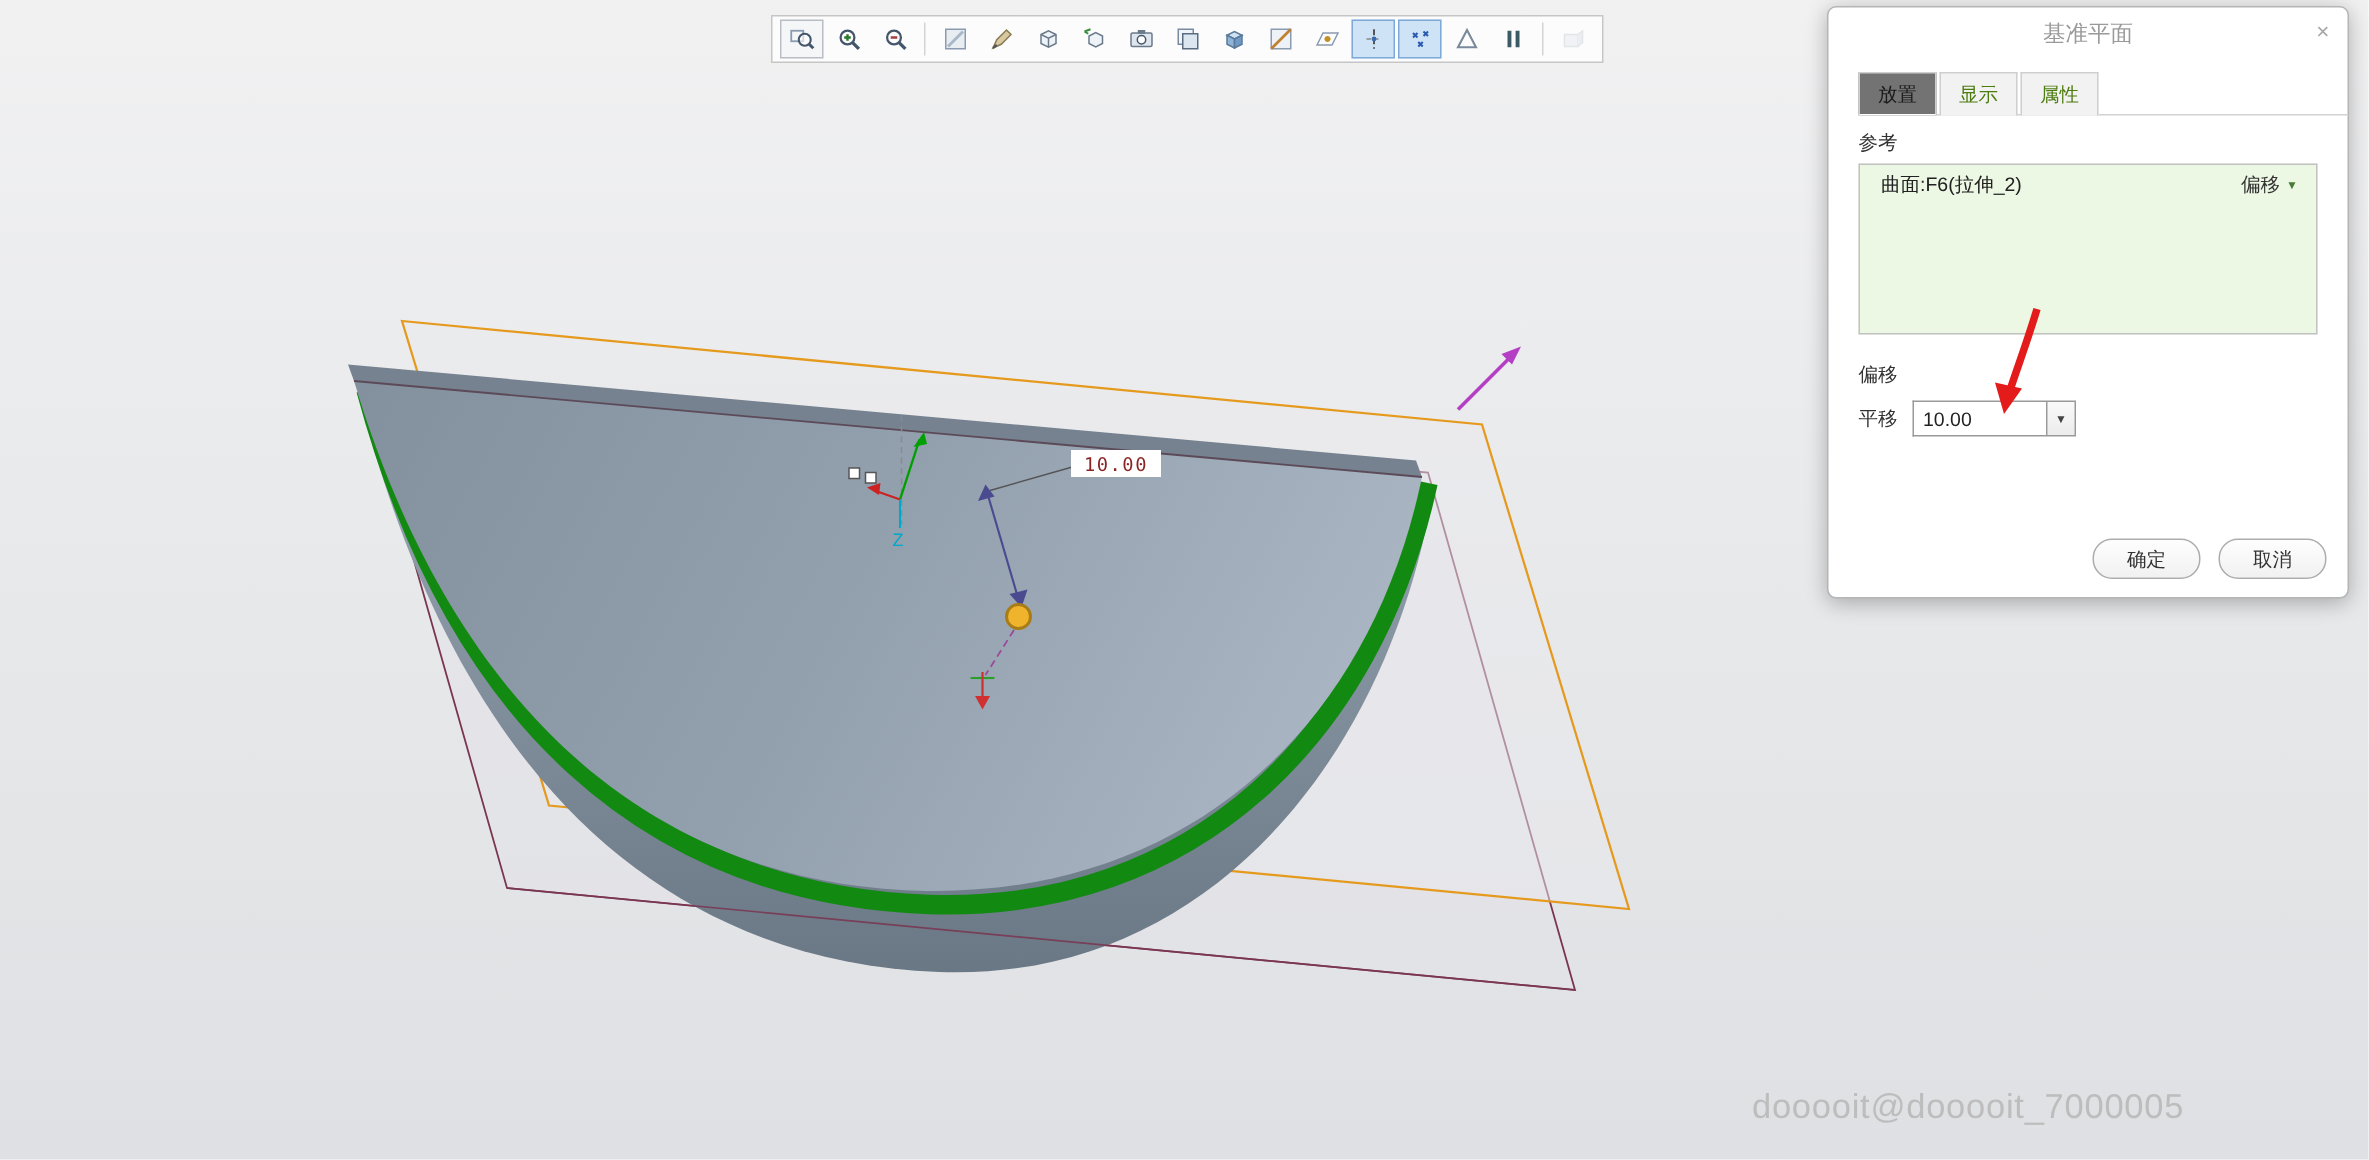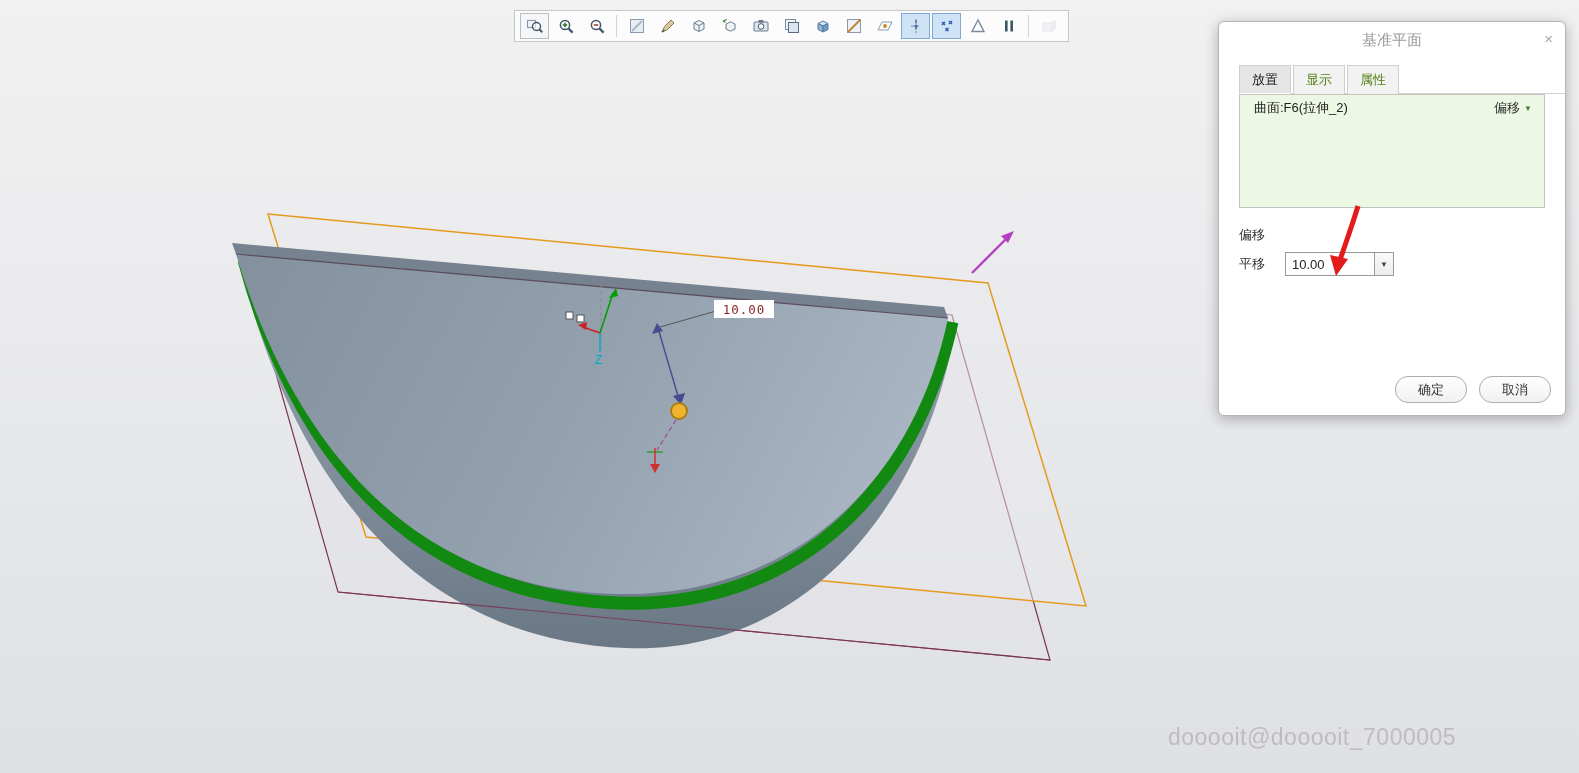--- a/index.html
+++ b/index.html
@@ -19,37 +19,37 @@
   }
   .tbtn{width:29px;height:26px;display:flex;align-items:center;justify-content:center;
     background:transparent;border:1px solid transparent;padding:0;cursor:pointer;}
   .tbtn.boxed{border-color:#b9bec4;background:#f4f6f8;}
   .tbtn.active{background:#cfe3f6;border-color:#7fa9d6;}
   .tbtn.disabled{opacity:.55;cursor:default;}
   .tsep{width:1px;height:22px;background:#d4d4d4;margin:0 3px;}
 
   
   #dialog{
-    position:absolute;left:1218px;top:21px;width:346px;height:393px;z-index:10;
+    position:absolute;left:1218px;top:4px;width:346px;height:393px;z-index:10;
     background:#ffffff;border:1px solid #b5b5b5;border-radius:6px;
     box-shadow:0 3px 14px rgba(0,0,0,.28);
     font-size:13px;color:#333;
   }
   .dlg-title{height:36px;line-height:36px;text-align:center;color:#9a9a9a;font-size:15px;}
   .dlg-close{position:absolute;right:12px;top:9px;color:#a8a8a8;font-size:15px;line-height:15px;cursor:pointer;}
   .tabs{display:flex;gap:2px;margin:6px 0 0 20px;padding-right:20px;border-bottom:1px solid #d2d2d2;}
   .tab{padding:5px 12px 4px;border:1px solid #cfcfcf;border-bottom:none;background:#f2f2f2;
        color:#4d7c0f;position:relative;top:1px;cursor:pointer;}
-  .tab.active{background:#e5e5e5;color:#1a1a1a;border-bottom:1px solid #fff;}
+  .tab.active{background:#737373;color:#1a1a1a;border-bottom:1px solid #fff;}
   .section-label{margin:9px 20px 5px;color:#333;}
   .ref-box{margin:0 20px;height:112px;border:1px solid #c2c2c2;background:var(--ref_box_green,#ecf7e4);overflow:hidden;}
   .ref-row{display:flex;justify-content:space-between;align-items:center;padding:4px 12px 0 14px;color:#222;}
   .ref-constraint{display:flex;align-items:center;gap:4px;color:#333;cursor:pointer;}
   .caret{font-size:8px;color:#4a7a3a;}
-  .offset-row{display:flex;align-items:center;gap:20px;margin:8px 20px 0;}
+  .offset-row{display:flex;align-items:center;gap:10px;margin:8px 20px 0;}
   .combo{display:flex;align-items:stretch;}
   .combo input{width:76px;height:22px;border:1px solid #999;border-right:none;padding:0 6px;
     font-size:13px;font-family:"Liberation Sans",sans-serif;color:#222;background:#fff;outline:none;}
   .combo-btn{width:20px;border:1px solid #999;background:linear-gradient(#fafafa,#ececec);
     display:flex;align-items:center;justify-content:center;cursor:pointer;padding:0;}
   .combo-btn span{font-size:8px;color:#444;}
   .btn-row{position:absolute;bottom:12px;right:14px;display:flex;gap:12px;}
   .btn-row button{width:72px;height:27px;background:linear-gradient(#fefefe,#f1f1f1);
     border:1px solid #adadad;border-radius:13px;font-size:13px;color:#333;cursor:pointer;
     font-family:"Liberation Sans",sans-serif;}
@@ -248,20 +248,21 @@
 <div id="dialog">
   <div class="dlg-title">基准平面</div>
   <div class="dlg-close">×</div>
 
   <div class="tabs">
     <div class="tab active">放置</div>
     <div class="tab">显示</div>
     <div class="tab">属性</div>
   </div>
 
+  <div class="section-label">参考</div>
 
   <div class="ref-box">
     <div class="ref-row">
       <span>曲面:F6(拉伸_2)</span>
       <span class="ref-constraint">
         <span>偏移</span>
         <span class="caret">▼</span>
       </span>
     </div>
   </div>

